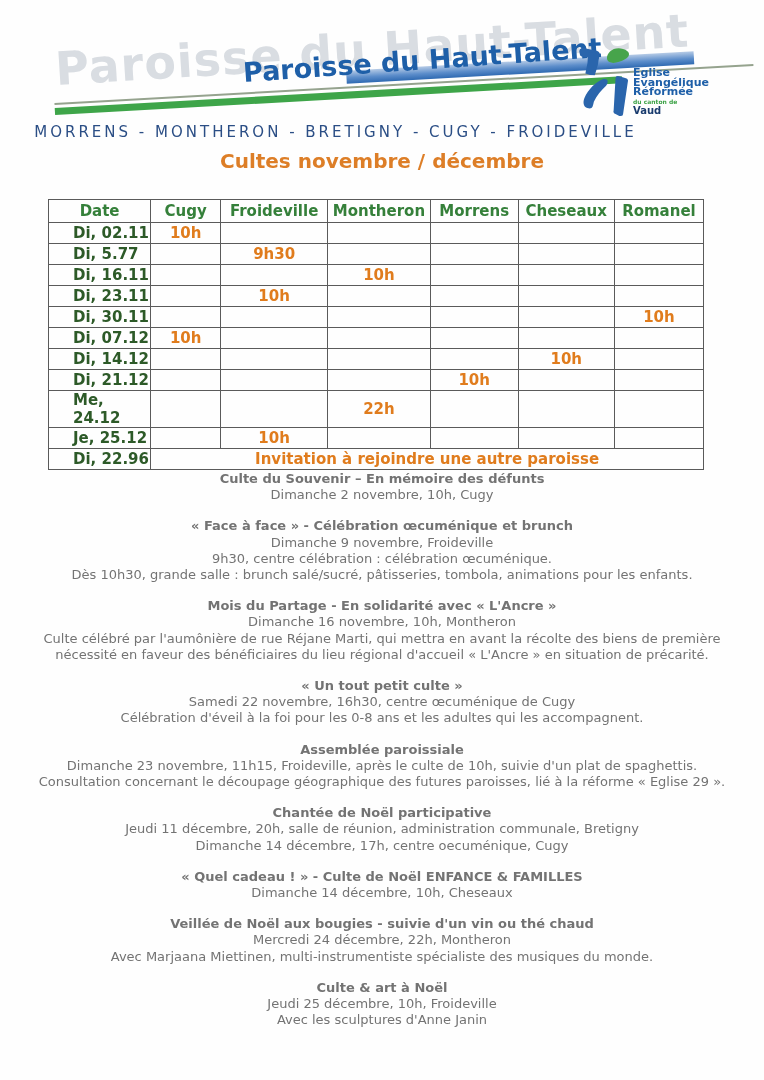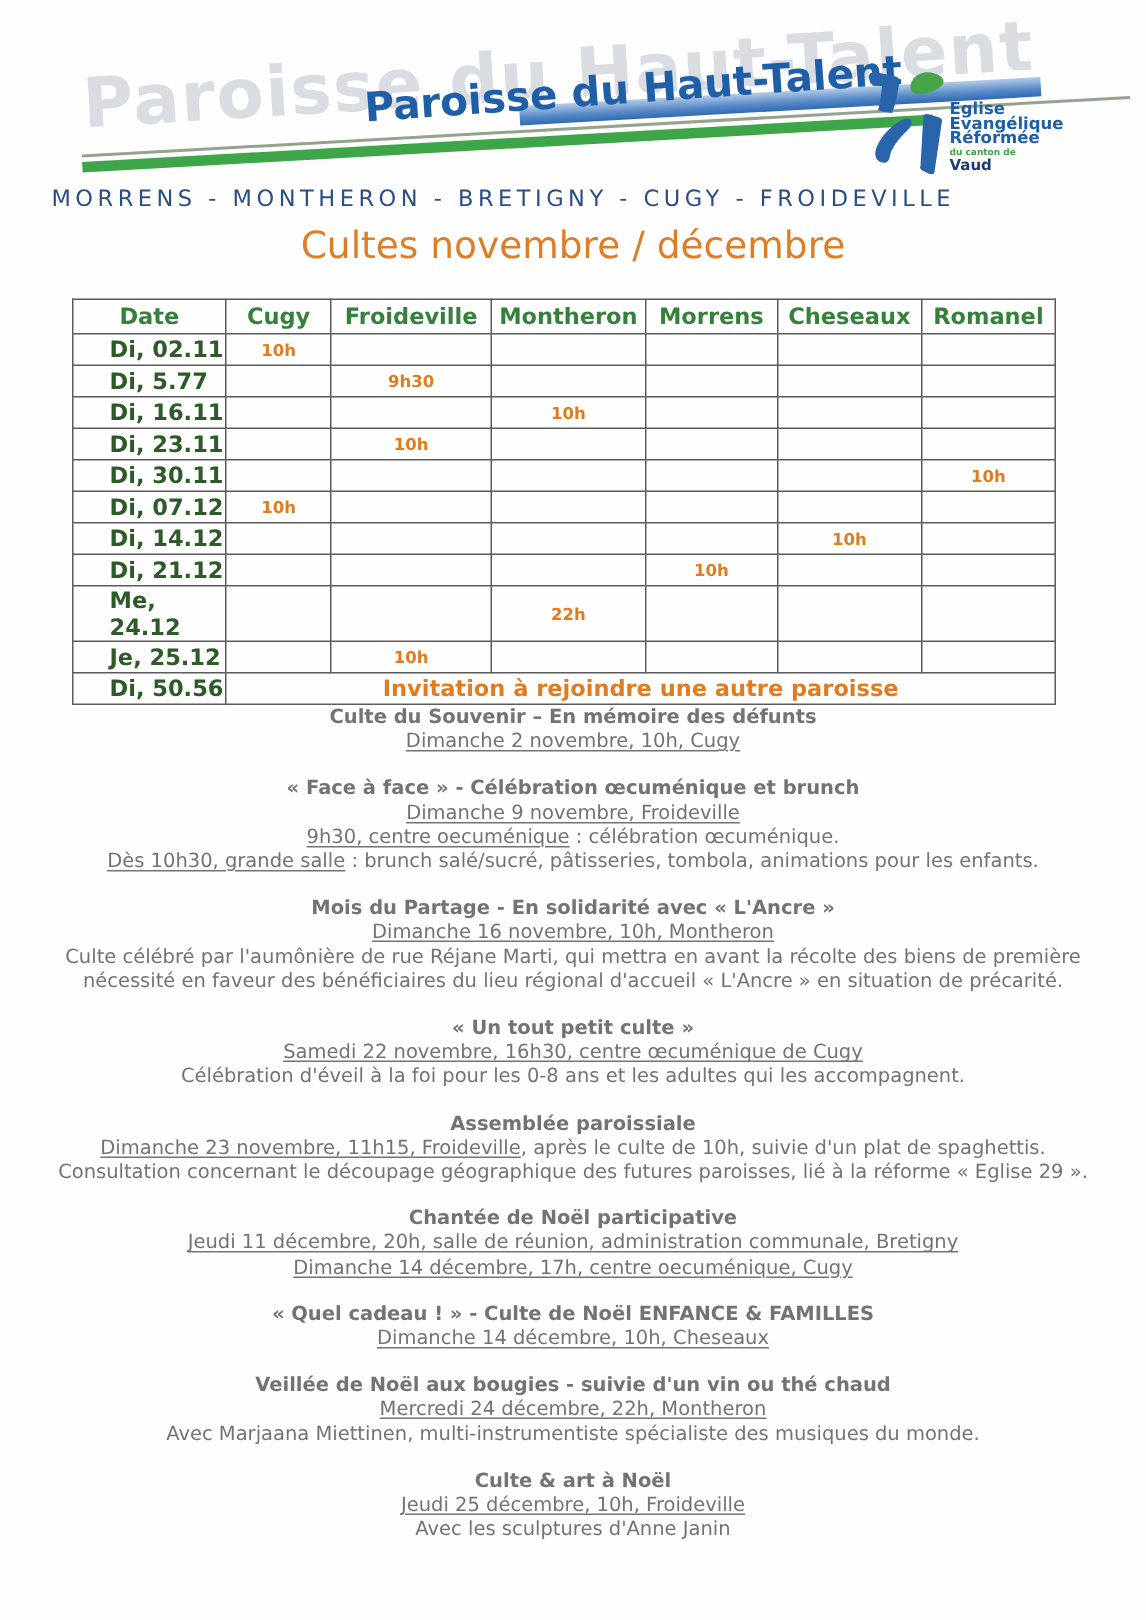--- a/index.html
+++ b/index.html
@@ -38,41 +38,41 @@
   .logo-line   { font-size: 11px;  font-weight: bold; color: #1e5fa8; }
   .logo-canton { font-size: 6px;  font-weight: bold; color: #3fa349; }
   .logo-vaud   { font-size: 10px; font-weight: bold; color: #1a3c6e; }
   .villages {
     position: absolute; left: 0; top: 123px; width: 671px;
     text-align: center; font-size: 15px; letter-spacing: 3px;
     color: #2b4e85; z-index: 3; white-space: nowrap;
   }
   .page-title {
     position: absolute; left: 0; top: 149px; width: 764px;
-    text-align: center; font-size: 25px; font-weight: normal; color: #dd7e27;
+    text-align: center; font-size: 20px; font-weight: bold; color: #dd7e27;
   }
   
   .sched {
     position: absolute; left: 48px; top: 199px; width: 656px;
     border-collapse: collapse; table-layout: fixed;
     border: 1px solid #f97316;
   }
   .sched th, .sched td { border: 1px solid #5a5a5a; height: 20px; padding: 0; overflow: hidden; }
   .sched th { font-size: 15px; font-weight: bold; color: #35803a; text-align: center; height: 22px; }
   .sched td.date  { font-size: 15px; font-weight: bold; color: #2d5a28; text-align: left; padding-left: 24px; }
-  .sched td.time  { font-size: 11px; font-weight: bold; color: #e07c1d; text-align: center; }
+  .sched td.time  { font-size: 15px; font-weight: bold; color: #e07c1d; text-align: center; }
   .sched td.merged{ font-size: 15px; font-weight: bold; color: #e07c1d; text-align: center; }
   
   .sections {
     position: absolute; left: 18px; top: 471px; width: 728px;
     text-align: center; font-size: 13px; line-height: 16.2px; color: #737373;
   }
   .section { margin-bottom: 15px; }
   .s-title { font-weight: bold; }
-  .u { text-decoration: underline; text-underline-offset: 2px; }
+  .u { text-underline-offset: 2px; }
 </style>
 </head>
 <body>
 
 <div class="page">
 
   <div class="watermark">Paroisse du Haut-Talent</div>
   <div class="stripes">
     <div class="stripe-thin"></div>
     <div class="stripe-green"></div>
@@ -206,37 +206,37 @@
       <tr>
         <td class="date">Je, 25.12</td>
         <td class="time"></td>
         <td class="time">10h</td>
         <td class="time"></td>
         <td class="time"></td>
         <td class="time"></td>
         <td class="time"></td>
       </tr>
       <tr>
-        <td class="date">Di, 50.56</td>
+        <td class="date">Di, 22.96</td>
         <td class="merged" colspan="6">Invitation à rejoindre une autre paroisse</td>
       </tr>
     </tbody>
   </table>
 
   <div class="sections">
 
     <div class="section">
       <div class="s-title">Culte du Souvenir – En mémoire des défunts</div>
       <div class="s-line"><span class="u">Dimanche 2 novembre, 10h, Cugy</span></div>
     </div>
 
     <div class="section">
       <div class="s-title">« Face à face » - Célébration œcuménique et brunch</div>
       <div class="s-line"><span class="u">Dimanche 9 novembre, Froideville</span></div>
-      <div class="s-line"><span class="u">9h30, centre oecuménique</span><span> : célébration œcuménique.</span></div>
+      <div class="s-line"><span class="u">9h30, centre célébration</span><span> : célébration œcuménique.</span></div>
       <div class="s-line"><span class="u">Dès 10h30, grande salle</span><span> : brunch salé/sucré, pâtisseries, tombola, animations pour les enfants.</span></div>
     </div>
 
     <div class="section">
       <div class="s-title">Mois du Partage - En solidarité avec « L'Ancre »</div>
       <div class="s-line"><span class="u">Dimanche 16 novembre, 10h, Montheron</span></div>
       <div class="s-line"><span>Culte célébré par l'aumônière de rue Réjane Marti, qui mettra en avant la récolte des biens de première nécessité en faveur des bénéficiaires du lieu régional d'accueil « L'Ancre » en situation de précarité.</span></div>
     </div>
 
     <div class="section">

